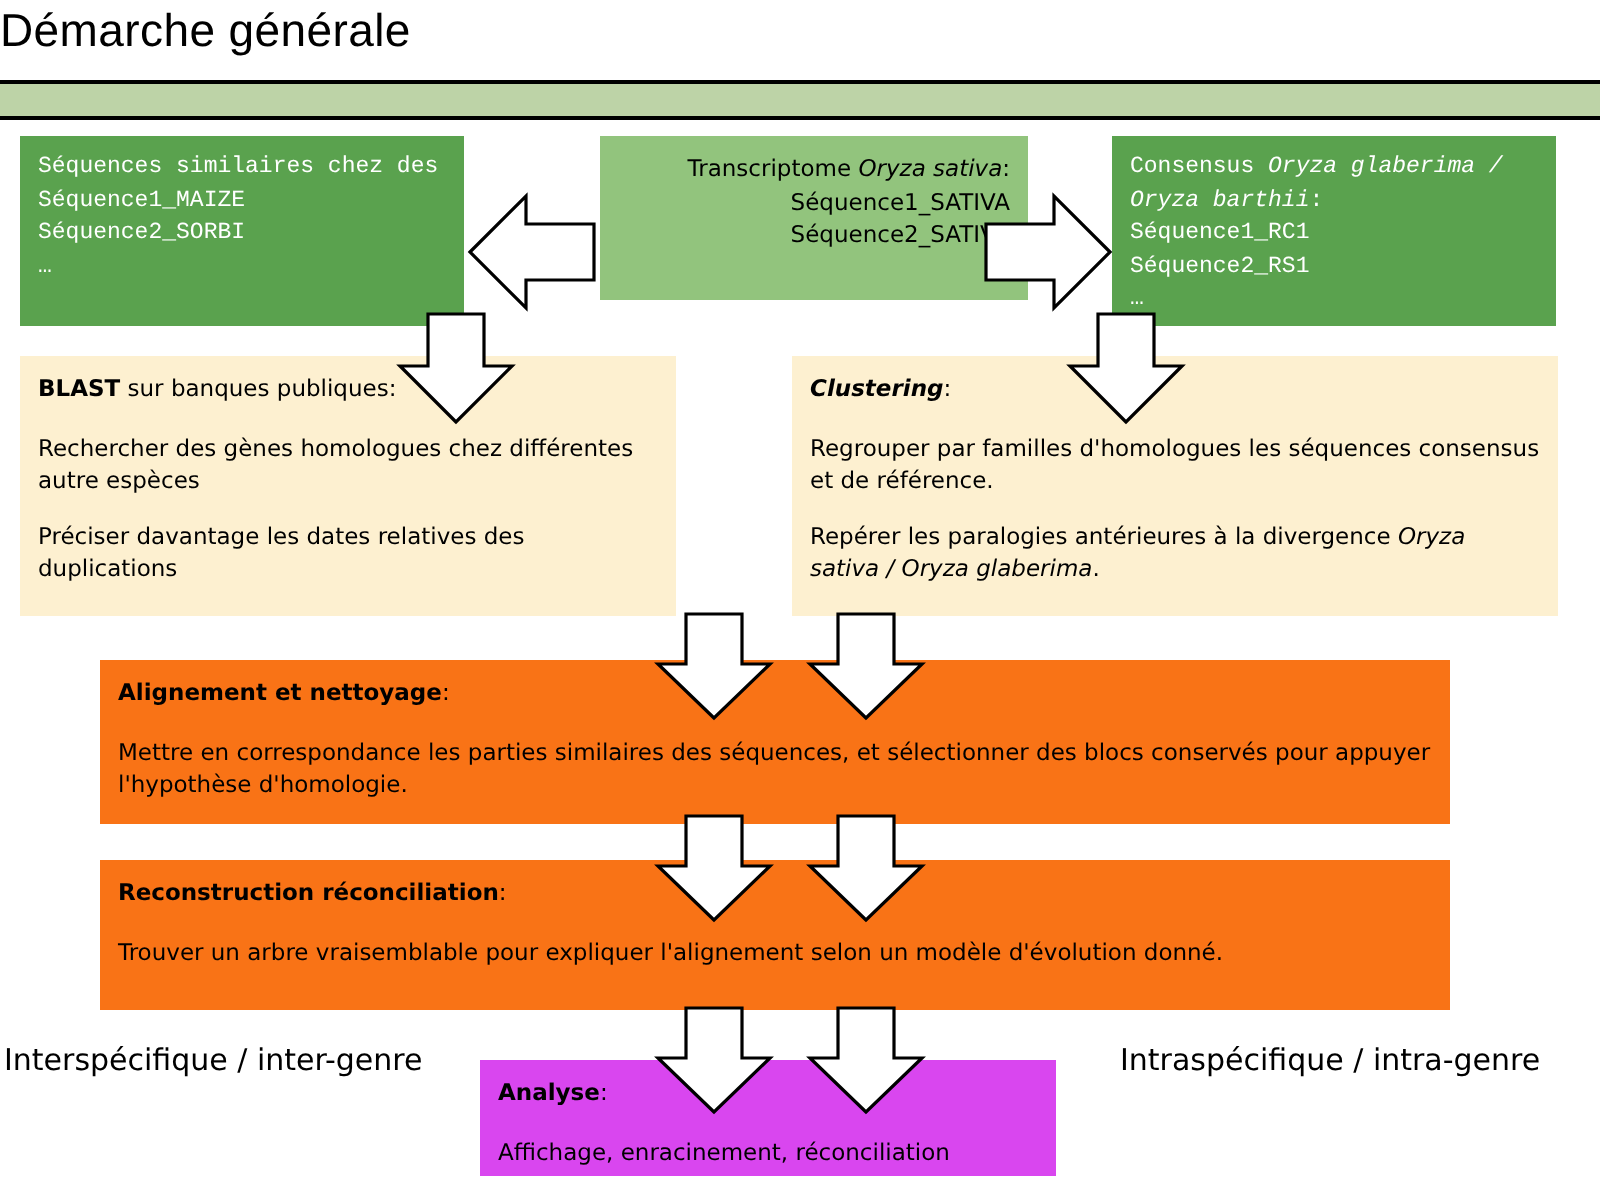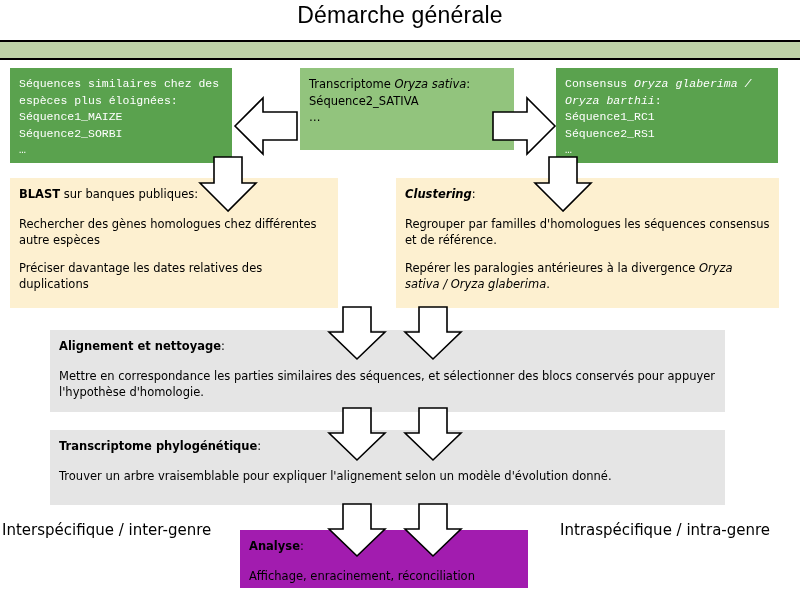--- a/index.html
+++ b/index.html
@@ -16,21 +16,21 @@
     font-family: "DejaVu Sans", sans-serif;
     color: #000000;
   }
 
   
   #slide-title {
     position: absolute;
     left: 0;
     top: 2px;
     width: 800px;
-    text-align: center;
+    text-align: left;
     font-size: 23px;
     font-family: "Liberation Sans", sans-serif;
     color: #000000;
     letter-spacing: 0.2px;
   }
   #header-rule {
     position: absolute;
     left: 0;
     top: 40px;
     width: 800px;
@@ -56,25 +56,25 @@
   }
   .box-green-light {
     background: #92c47d;
     color: #000000;
   }
   .box-cream {
     background: #fdf0d0;
     color: #000000;
   }
   .box-yellow {
-    background: #e5e5e5;
+    background: #f97316;
     color: #000000;
   }
   .box-yellow-deep {
-    background: #a21caf;
+    background: #d946ef;
     color: #000000;
   }
   .box-pad {
     padding: 8px 9px 8px 9px;
   }
   .hd {
     font-weight: bold;
   }
   .it {
     font-style: italic;
@@ -112,28 +112,28 @@
 </style>
 </head>
 <body>
 
 <div id="slide-title">Démarche générale</div>
 
 <div id="header-rule"></div>
 
 <div class="box box-green-dark box-pad" style="left:10px; top:68px; width:222px; height:95px;">
   <div class="para">Séquences similaires chez des</div>
-  <div class="para">espèces plus éloignées:</div>
   <div class="para">Séquence1_MAIZE</div>
   <div class="para">Séquence2_SORBI</div>
   <div class="para">…</div>
 </div>
 
-<div class="box box-green-light box-pad" style="left:300px; top:68px; width:214px; height:82px;">
+<div class="box box-green-light box-pad" style="left:300px; top:68px; width:214px; height:82px;text-align:right;">
   <div class="para"><span>Transcriptome </span><span class="it">Oryza sativa</span><span>:</span></div>
+  <div class="para">Séquence1_SATIVA</div>
   <div class="para">Séquence2_SATIVA</div>
   <div class="para">…</div>
 </div>
 
 <div class="box box-green-dark box-pad" style="left:556px; top:68px; width:222px; height:95px;">
   <div class="para"><span>Consensus </span><span class="it">Oryza glaberima / Oryza barthii</span><span>:</span></div>
   <div class="para">Séquence1_RC1</div>
   <div class="para">Séquence2_RS1</div>
   <div class="para">…</div>
 </div>
@@ -189,21 +189,21 @@
     <polygon points="30,54 2,27 16,27 16,2 44,2 44,27 58,27" fill="#ffffff" stroke="#000000" stroke-width="1.6" stroke-linejoin="miter"></polygon>
   </svg>
 </div>
 <div class="arrow" style="left:403px; top:305px;">
   <svg width="60" height="56" viewBox="0 0 60 56">
     <polygon points="30,54 2,27 16,27 16,2 44,2 44,27 58,27" fill="#ffffff" stroke="#000000" stroke-width="1.6" stroke-linejoin="miter"></polygon>
   </svg>
 </div>
 
 <div class="box box-yellow box-pad" style="left:50px; top:430px; width:675px; height:75px;">
-  <div class="para"><span class="hd">Transcriptome phylogénétique</span><span>:</span></div>
+  <div class="para"><span class="hd">Reconstruction réconciliation</span><span>:</span></div>
   <div class="gap"></div>
   <div class="para">Trouver un arbre vraisemblable pour expliquer l'alignement selon un modèle d'évolution donné.</div>
 </div>
 
 <div class="arrow" style="left:327px; top:406px;">
   <svg width="60" height="56" viewBox="0 0 60 56">
     <polygon points="30,54 2,27 16,27 16,2 44,2 44,27 58,27" fill="#ffffff" stroke="#000000" stroke-width="1.6" stroke-linejoin="miter"></polygon>
   </svg>
 </div>
 <div class="arrow" style="left:403px; top:406px;">

